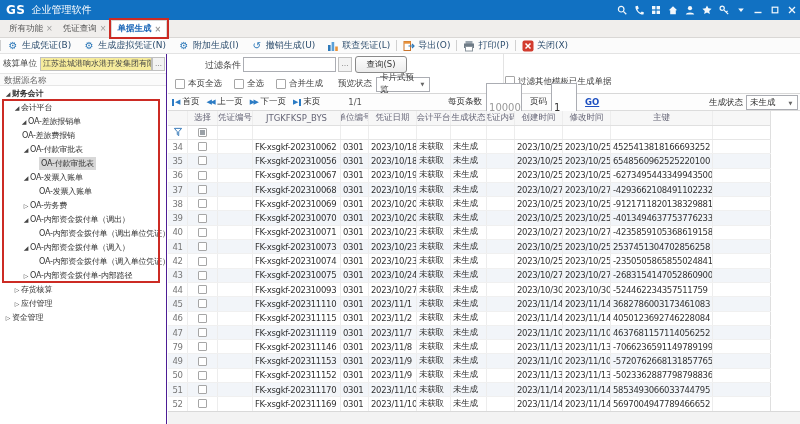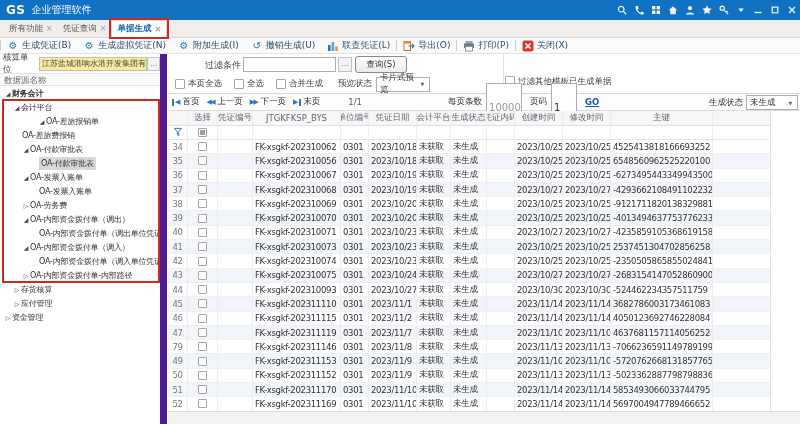--- a/index.html
+++ b/index.html
@@ -25,21 +25,21 @@
 
   
   .toolbar{position:absolute;left:0;top:38px;width:800px;height:16px;background:#FBFBFB;
            border-bottom:1px solid #E3E3E3;display:flex;align-items:center;font-size:9px;color:#2E4E6E}
   .titem{display:flex;align-items:center;gap:3px;padding:0 6px;white-space:nowrap}
   .ticon{display:inline-flex;align-items:center;justify-content:center;width:12px;height:12px;
          font-size:10px;line-height:1;color:var(--icon_blue,#2E79B9)}
   .tsep{width:1px;height:11px;background:#D0D0D0;flex:none}
 
   
-  .leftpanel{position:absolute;left:0;top:54px;width:167px;bottom:0;background:#fff;border-right:7px solid #4c1d95}
+  .leftpanel{position:absolute;left:0;top:54px;width:167px;bottom:0;background:#fff;border-right:1px solid #4c1d95}
   .unitrow{display:flex;align-items:center;height:17px;padding-left:3px;font-size:8.5px;color:#444;margin-top:1px}
   .unitinput{width:112px;height:14px;background:var(--highlight,#F7EC9C);border:1px solid #C0C0C0;
              font-size:8px;line-height:12px;padding:0 2px;margin-left:3px;white-space:nowrap;overflow:hidden}
   .unitbtn{width:13px;height:14px;border:1px solid #C0C0C0;background:#F3F3F3;font-size:7px;line-height:12px;
            text-align:center;color:#555}
   .dsheader{height:13px;line-height:12px;border-top:1px solid #E6E6E6;border-bottom:1px solid #E6E6E6;
             background:#FBFBFB;font-size:8.5px;color:#666;padding-left:4px;margin-top:1px}
   .tree{position:relative;font-size:8px;color:#333}
   .trow{height:14px;display:flex;align-items:center;white-space:nowrap;overflow:hidden}
   .arrow{font-size:6px;color:#444;width:8px;flex:none;text-align:center}
@@ -265,21 +265,21 @@
   <div class="tree" id="tree">
     <div class="redbox-tree"></div>
   <div class="trow" style="padding-left: 4px;">
         <span class="arrow">◢</span>
         <span class="tlabel" style="font-weight: bold;">财务会计</span>
       </div>
       <div class="trow" style="padding-left: 13px;">
         <span class="arrow">◢</span>
         <span class="tlabel">会计平台</span>
       </div>
-      <div class="trow" style="padding-left: 38px;">
+      <div class="trow" style="padding-left: 20px;">
         <span class="arrow">◢</span>
         <span class="tlabel">OA-差旅报销单</span>
       </div>
       <div class="trow" style="padding-left: 14px;">
         <span class="arrow"></span>
         <span class="tlabel">OA-差旅费报销</span>
       </div>
       <div class="trow" style="padding-left: 22px;">
         <span class="arrow">◢</span>
         <span class="tlabel">OA-付款审批表</span>

